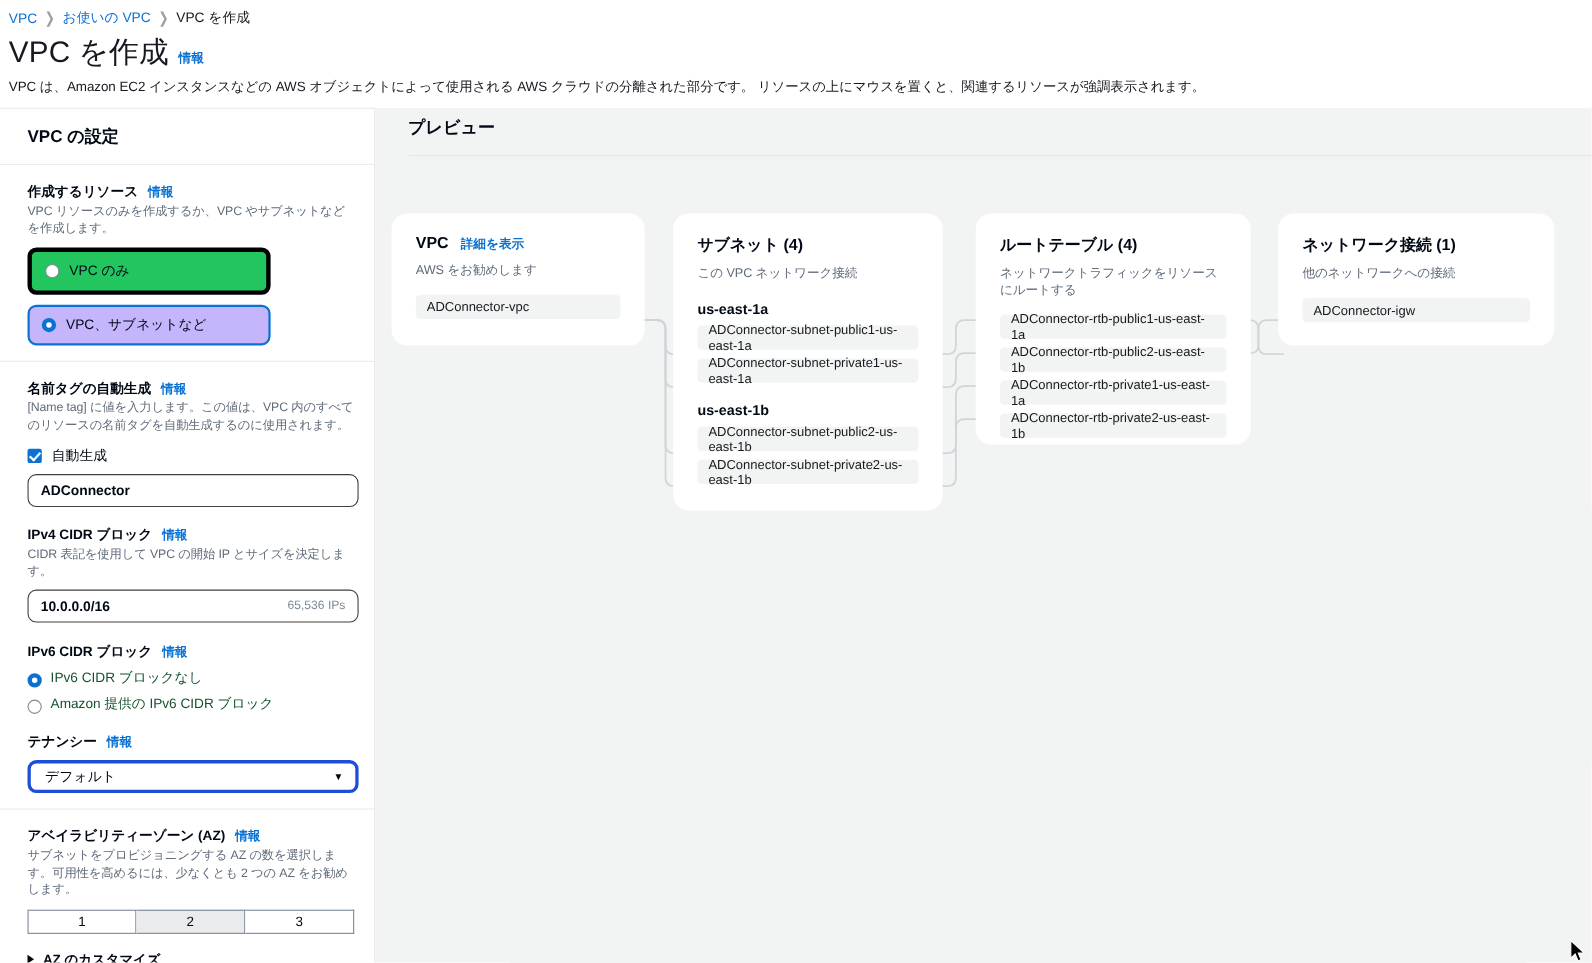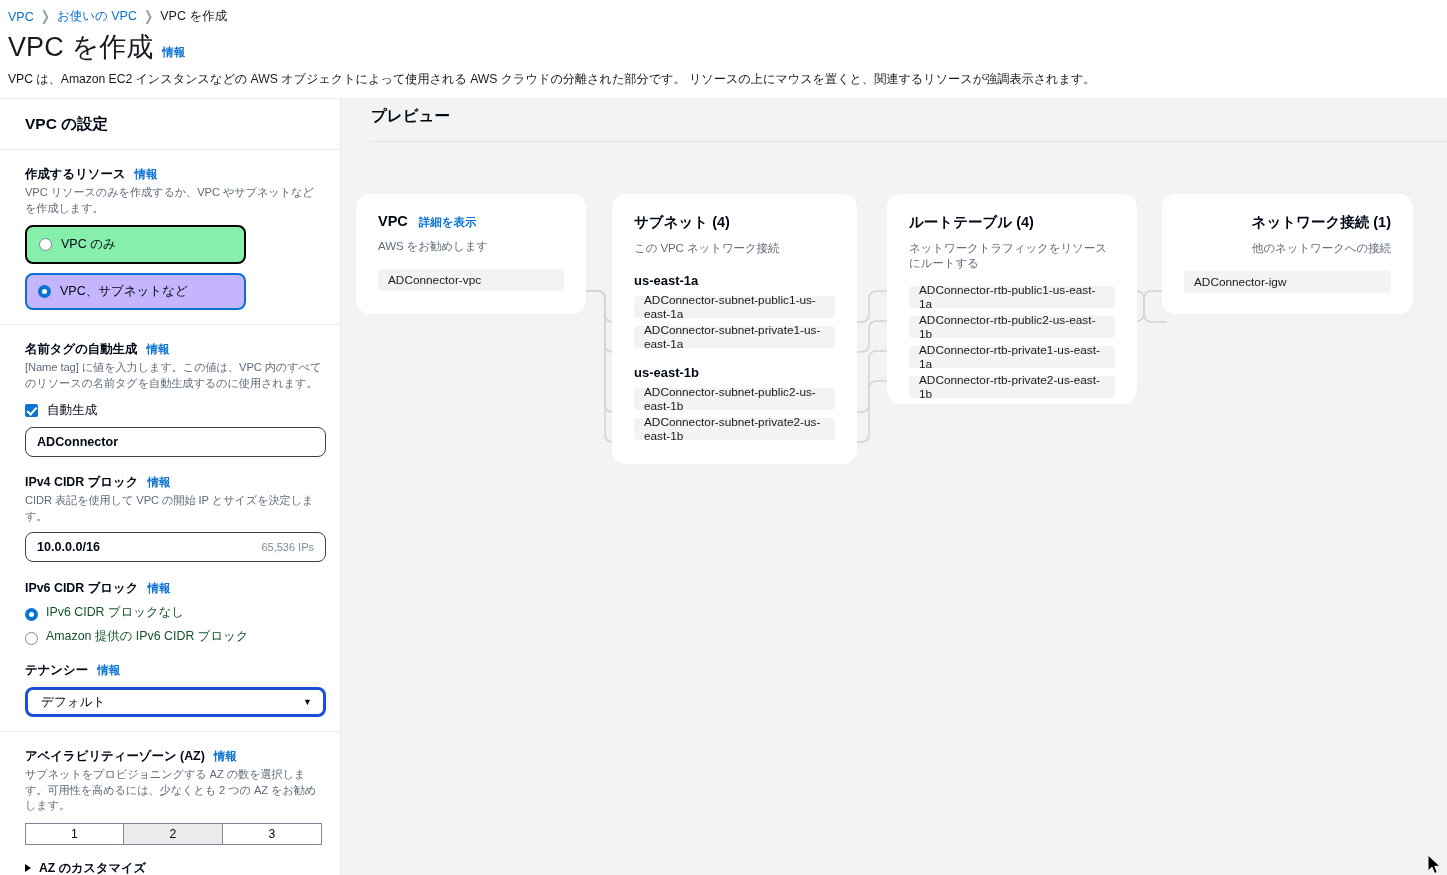--- a/index.html
+++ b/index.html
@@ -66,26 +66,26 @@
   .field-label-row { display: flex; align-items: baseline; gap: 9px; }
   .field-label { font-size: 12.4px; font-weight: 700; color: #000814; }
   .field-desc {
     font-size: 11.2px; color: #5f6b7a; line-height: 15.5px;
     margin-top: 2px; letter-spacing: -.1px;
   }
 
   
   .tile {
     margin-top: 9px;
-    border: 2px solid #000000;
+    border: 4px solid #000000;
     border-radius: 8px;
     padding: 9px 12px;
     display: flex; align-items: center; gap: 9px;
     font-size: 12.5px; color: #000814;
-    background: #86efac; cursor: pointer;
+    background: #22c55e; cursor: pointer;
     width: 221px; min-height: 31px;
   }
   .tile.selected {
     border-color: #0972d3; background: #c4b5fd; border-width: 2px;
     padding: 8px 11px;
   }
   .radio {
     width: 13px; height: 13px; border-radius: 50%;
     border: 1.5px solid #7d8998; background: #fff;
     flex: 0 0 auto; position: relative;
@@ -375,21 +375,21 @@
 
       <div class="card" style="left:546px; top:52px; width:250px; height:210px;">
         <h3>ルートテーブル (4)</h3>
         <div class="card-sub">ネットワークトラフィックをリソースにルートする</div>
         <div class="chip first">ADConnector-rtb-public1-us-east-1a</div>
         <div class="chip">ADConnector-rtb-public2-us-east-1b</div>
         <div class="chip">ADConnector-rtb-private1-us-east-1a</div>
         <div class="chip">ADConnector-rtb-private2-us-east-1b</div>
       </div>
 
-      <div class="card" style="left:821px; top:52px; width:251px; height:120px;text-align:right;">
+      <div class="card" style="left:821px; top:52px; width:251px; height:120px;">
         <h3>ネットワーク接続 (1)</h3>
         <div class="card-sub">他のネットワークへの接続</div>
         <div class="chip first">ADConnector-igw</div>
       </div>
 
     </div>
 
     <svg class="cursor" style="left:1086px; top:756px;" width="16" height="22" viewBox="0 0 16 22">
       <path d="M1 1 L1 17 L5 13.2 L7.6 19.5 L10.3 18.4 L7.8 12.3 L13 12.3 Z" fill="#000000" stroke="#ffffff" stroke-width="1"></path>
     </svg>

